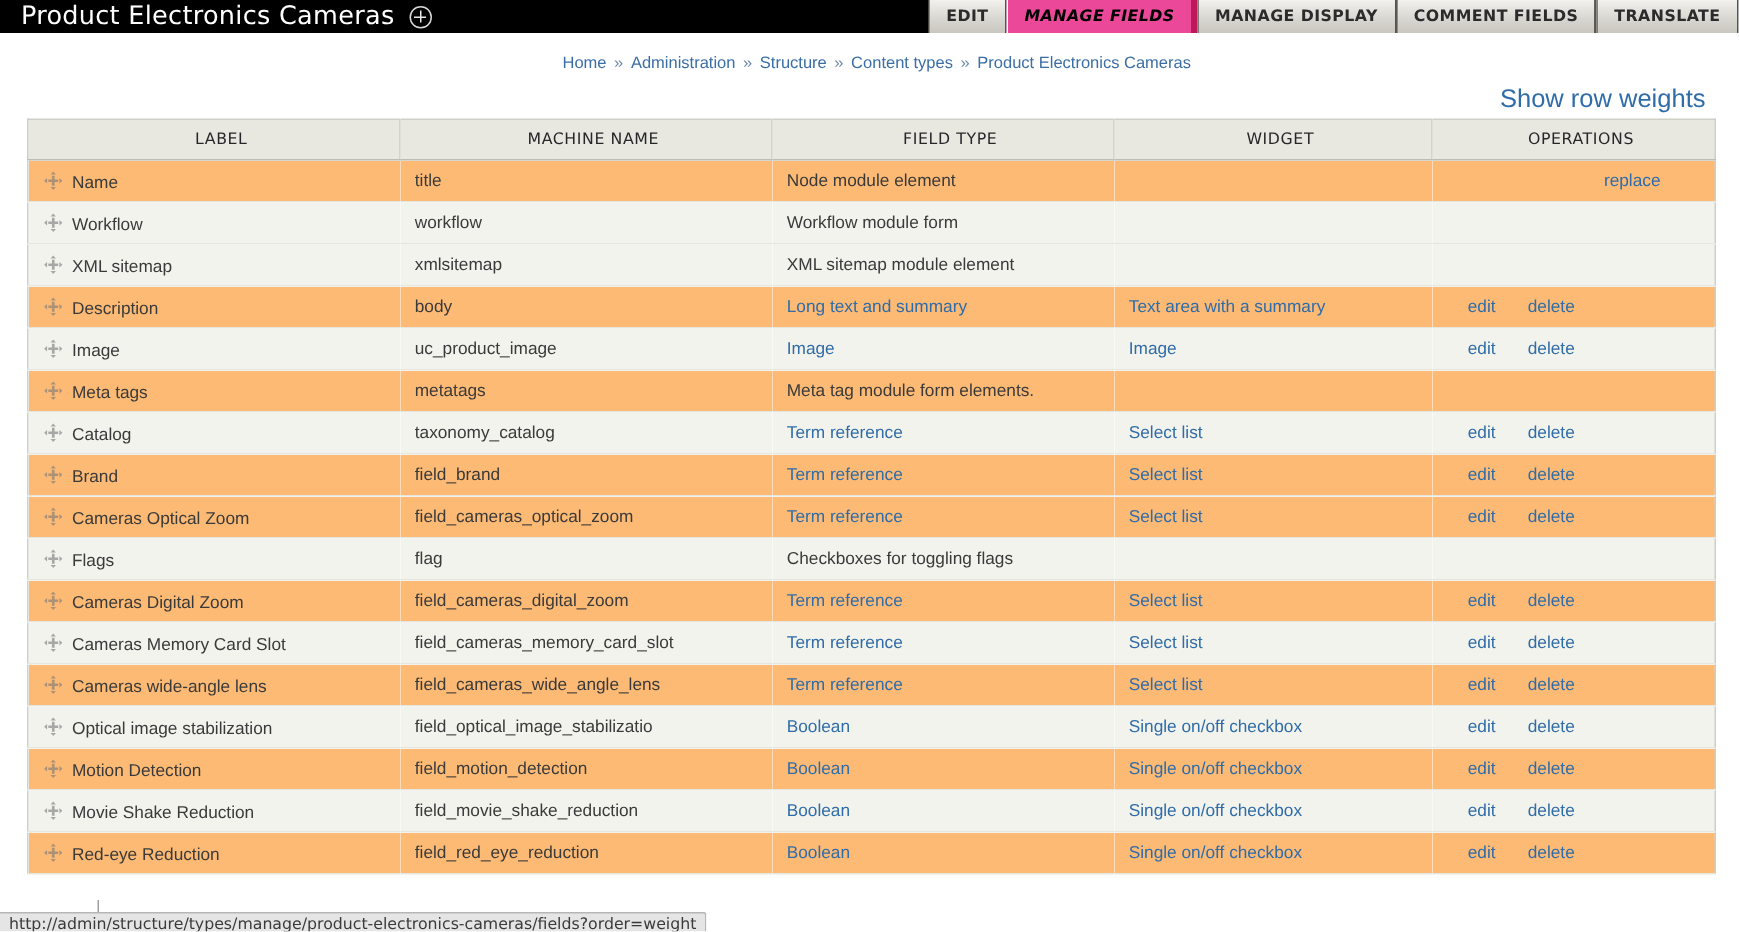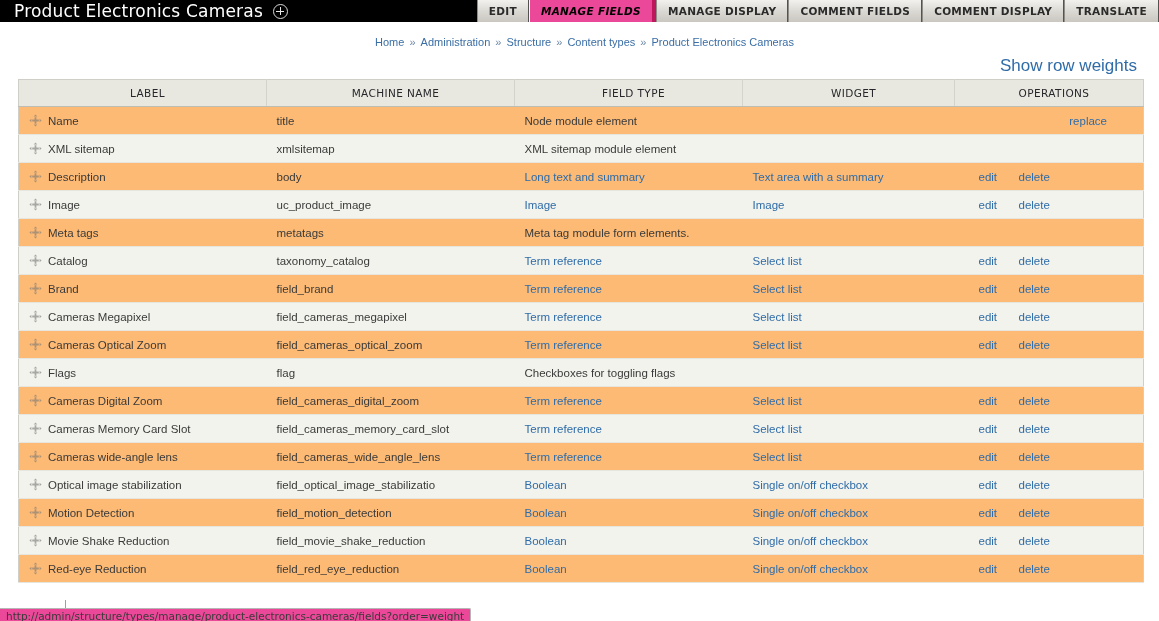--- a/index.html
+++ b/index.html
@@ -200,21 +200,21 @@
     box-sizing: border-box;
   }
 
   
   #statusbar {
     position: absolute;
     left: 0;
     bottom: 0;
     height: 13px;
     max-width: 487px;
-    background: #ec4899;
+    background: #e5e5e5;
     border-top: 1px solid #b6b6b6;
     border-right: 1px solid #b6b6b6;
     border-top-right-radius: 2px;
     font-size: 10.5px;
     color: #3a3a3a;
     padding: 1px 6px 0 6px;
     white-space: nowrap;
     overflow: hidden;
     box-sizing: border-box;
     font-family: "DejaVu Sans", sans-serif;
@@ -235,21 +235,20 @@
 
 <div id="topbar">
   <span id="page-title">Product Electronics Cameras</span>
   <span id="add-icon"></span>
 
   <div id="tabs">
       <div class="tab">EDIT</div>
       <div class="tab active">MANAGE FIELDS</div>
       <div class="tab">MANAGE DISPLAY</div>
       <div class="tab">COMMENT FIELDS</div>
-      <div class="tab">COMMENT DISPLAY</div>
       <div class="tab">TRANSLATE</div>
     </div>
 </div>
 
 <div id="content">
 
   <div id="breadcrumb"><a>Home</a><span class="sep"> » </span><a>Administration</a><span class="sep"> » </span><a>Structure</a><span class="sep"> » </span><a>Content types</a><span class="sep"> » </span><a>Product Electronics Cameras</a></div>
 
   <div id="row-weights-wrap">
     <a id="show-row-weights">Show row weights</a>
@@ -282,20 +281,29 @@
           <td></td>
           <td class="cell-ops">
             <div class="ops-inner">
               <a class="lnk op op-replace">replace</a>
             </div>
           </td>
         </tr>
         <tr class="even">
           <td class="cell-label"><span class="drag-handle"><svg width="13" height="13" viewBox="0 0 13 13" aria-hidden="true">
                 <path fill="#7a7a7a" d="M6.5 0.4 L8.3 2.4 H4.7 Z M6.5 12.6 L4.7 10.6 H8.3 Z M0.4 6.5 L2.4 4.7 V8.3 Z M12.6 6.5 L10.6 8.3 V4.7 Z M5.6 3.2 h1.8 v6.6 h-1.8 Z M3.2 5.6 h6.6 v1.8 h-6.6 Z"></path>
+              </svg></span><span>Workflow</span></td>
+          <td>workflow</td>
+          <td><span>Workflow module form</span></td>
+          <td></td>
+          <td class="cell-ops"></td>
+        </tr>
+        <tr class="even">
+          <td class="cell-label"><span class="drag-handle"><svg width="13" height="13" viewBox="0 0 13 13" aria-hidden="true">
+                <path fill="#7a7a7a" d="M6.5 0.4 L8.3 2.4 H4.7 Z M6.5 12.6 L4.7 10.6 H8.3 Z M0.4 6.5 L2.4 4.7 V8.3 Z M12.6 6.5 L10.6 8.3 V4.7 Z M5.6 3.2 h1.8 v6.6 h-1.8 Z M3.2 5.6 h6.6 v1.8 h-6.6 Z"></path>
               </svg></span><span>XML sitemap</span></td>
           <td>xmlsitemap</td>
           <td><span>XML sitemap module element</span></td>
           <td></td>
           <td class="cell-ops"></td>
         </tr>
         <tr class="odd">
           <td class="cell-label"><span class="drag-handle"><svg width="13" height="13" viewBox="0 0 13 13" aria-hidden="true">
                 <path fill="#7a7a7a" d="M6.5 0.4 L8.3 2.4 H4.7 Z M6.5 12.6 L4.7 10.6 H8.3 Z M0.4 6.5 L2.4 4.7 V8.3 Z M12.6 6.5 L10.6 8.3 V4.7 Z M5.6 3.2 h1.8 v6.6 h-1.8 Z M3.2 5.6 h6.6 v1.8 h-6.6 Z"></path>
               </svg></span><span>Description</span></td>
@@ -353,34 +361,20 @@
           <td>field_brand</td>
           <td><a class="lnk">Term reference</a></td>
           <td><a class="lnk">Select list</a></td>
           <td class="cell-ops">
             <div class="ops-inner">
               <a class="lnk op op-edit">edit</a>
               <a class="lnk op op-delete">delete</a>
             </div>
           </td>
         </tr>
-        <tr class="even">
-          <td class="cell-label"><span class="drag-handle"><svg width="13" height="13" viewBox="0 0 13 13" aria-hidden="true">
-                <path fill="#7a7a7a" d="M6.5 0.4 L8.3 2.4 H4.7 Z M6.5 12.6 L4.7 10.6 H8.3 Z M0.4 6.5 L2.4 4.7 V8.3 Z M12.6 6.5 L10.6 8.3 V4.7 Z M5.6 3.2 h1.8 v6.6 h-1.8 Z M3.2 5.6 h6.6 v1.8 h-6.6 Z"></path>
-              </svg></span><span>Cameras Megapixel</span></td>
-          <td>field_cameras_megapixel</td>
-          <td><a class="lnk">Term reference</a></td>
-          <td><a class="lnk">Select list</a></td>
-          <td class="cell-ops">
-            <div class="ops-inner">
-              <a class="lnk op op-edit">edit</a>
-              <a class="lnk op op-delete">delete</a>
-            </div>
-          </td>
-        </tr>
         <tr class="odd">
           <td class="cell-label"><span class="drag-handle"><svg width="13" height="13" viewBox="0 0 13 13" aria-hidden="true">
                 <path fill="#7a7a7a" d="M6.5 0.4 L8.3 2.4 H4.7 Z M6.5 12.6 L4.7 10.6 H8.3 Z M0.4 6.5 L2.4 4.7 V8.3 Z M12.6 6.5 L10.6 8.3 V4.7 Z M5.6 3.2 h1.8 v6.6 h-1.8 Z M3.2 5.6 h6.6 v1.8 h-6.6 Z"></path>
               </svg></span><span>Cameras Optical Zoom</span></td>
           <td>field_cameras_optical_zoom</td>
           <td><a class="lnk">Term reference</a></td>
           <td><a class="lnk">Select list</a></td>
           <td class="cell-ops">
             <div class="ops-inner">
               <a class="lnk op op-edit">edit</a>

